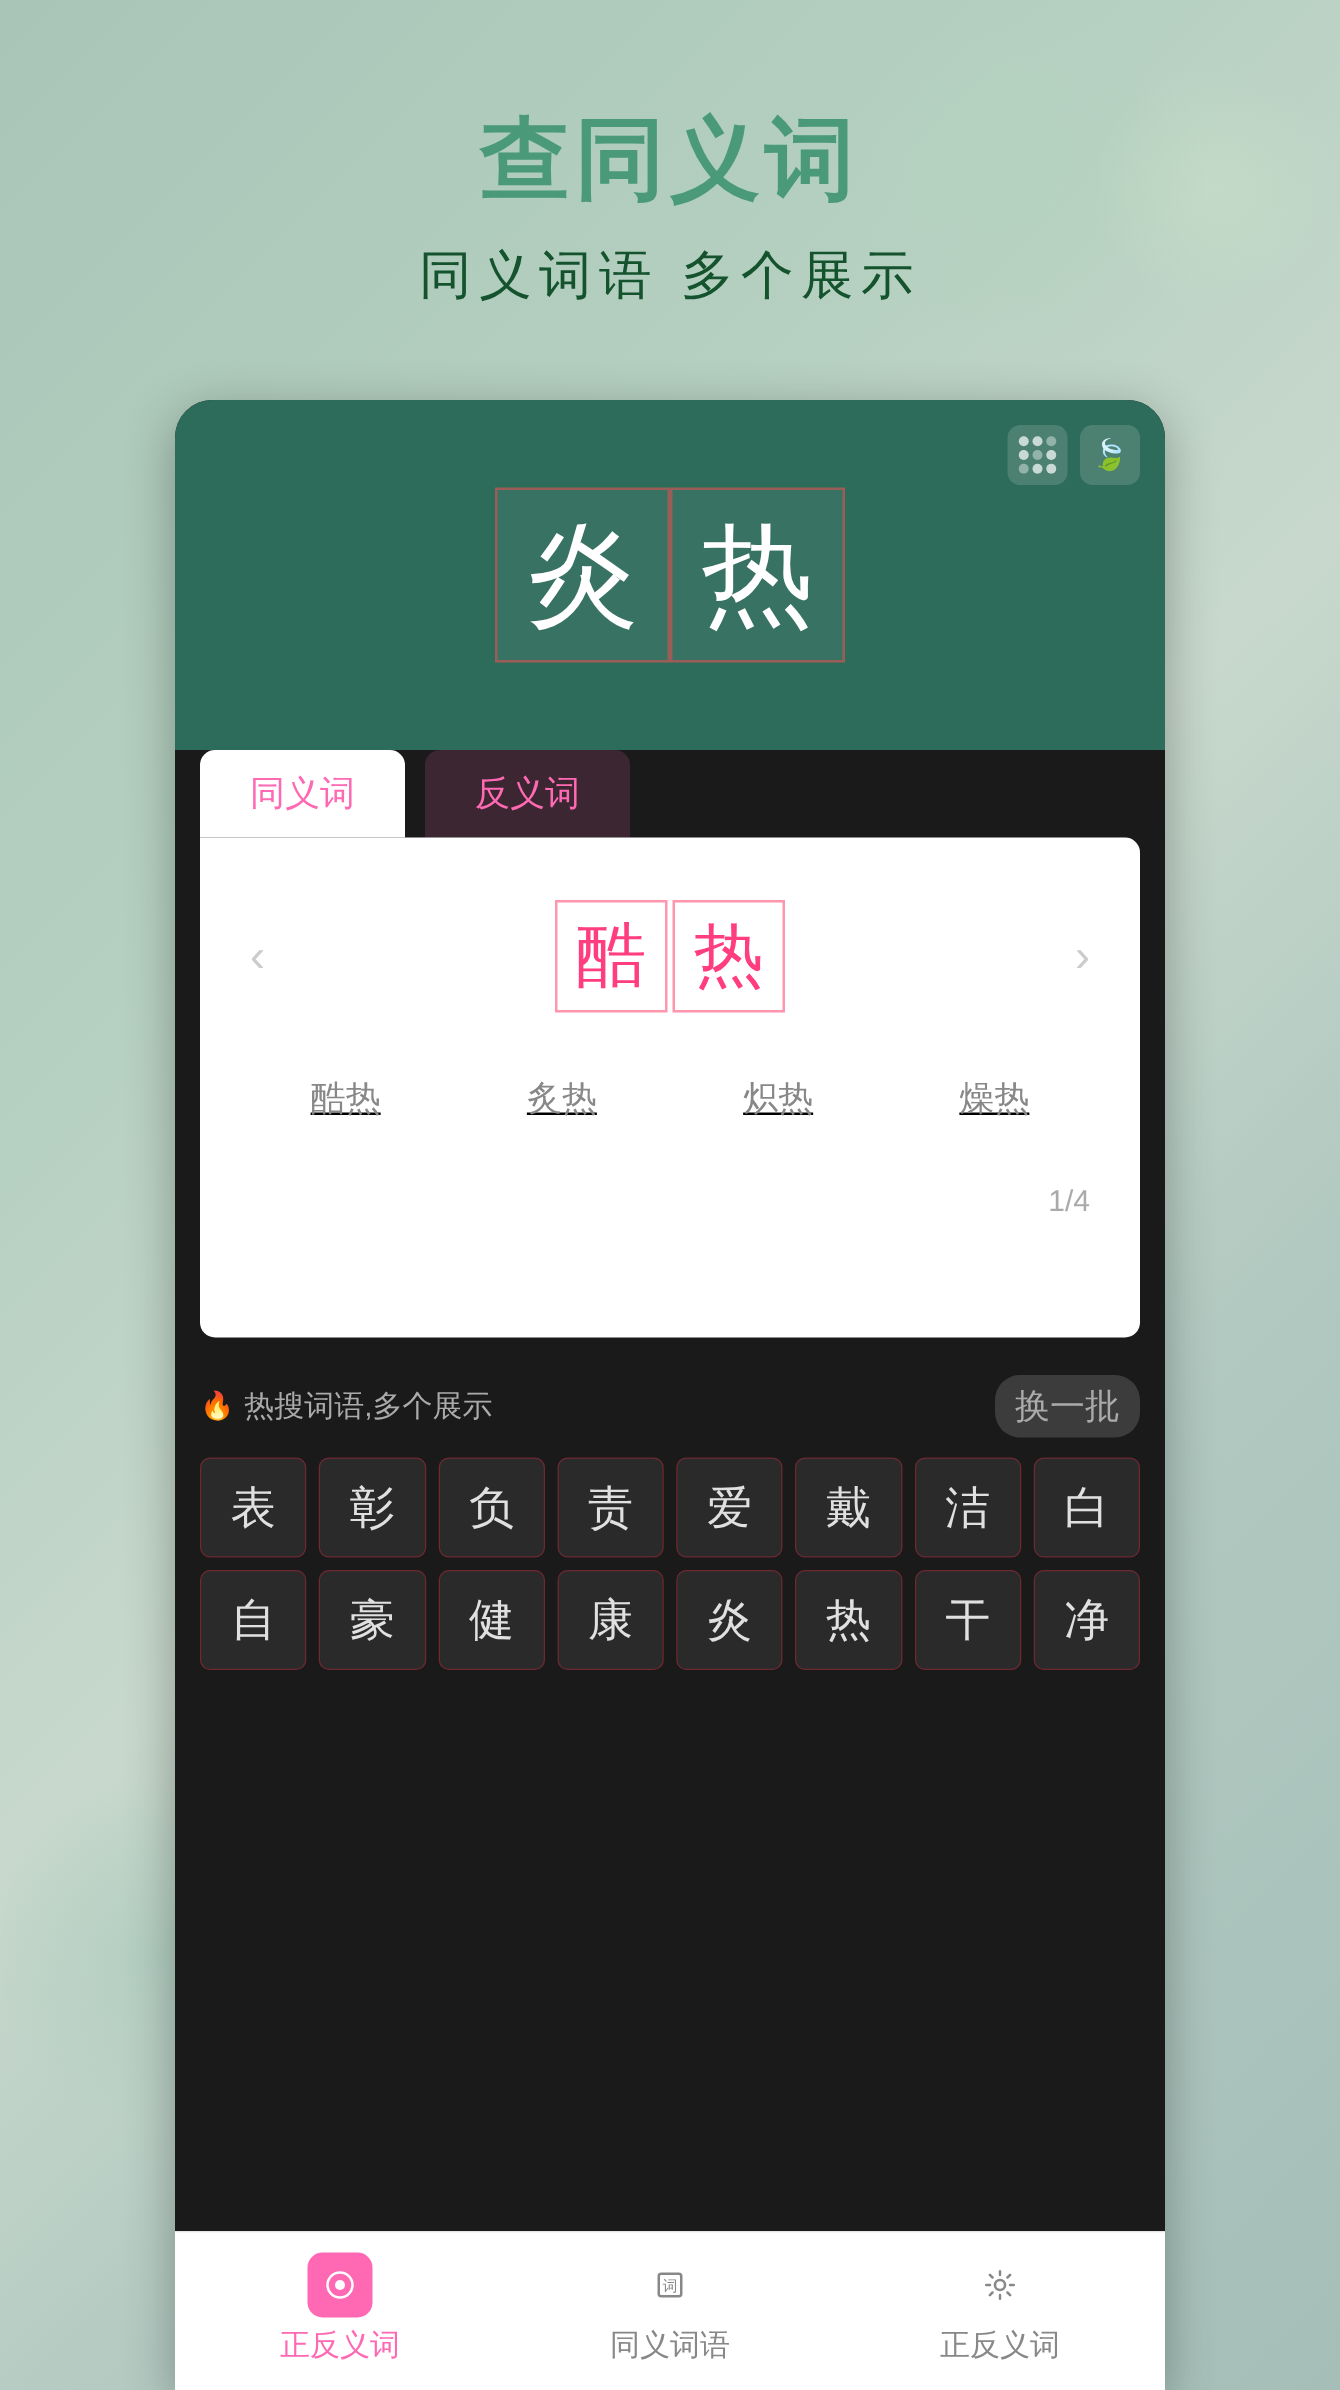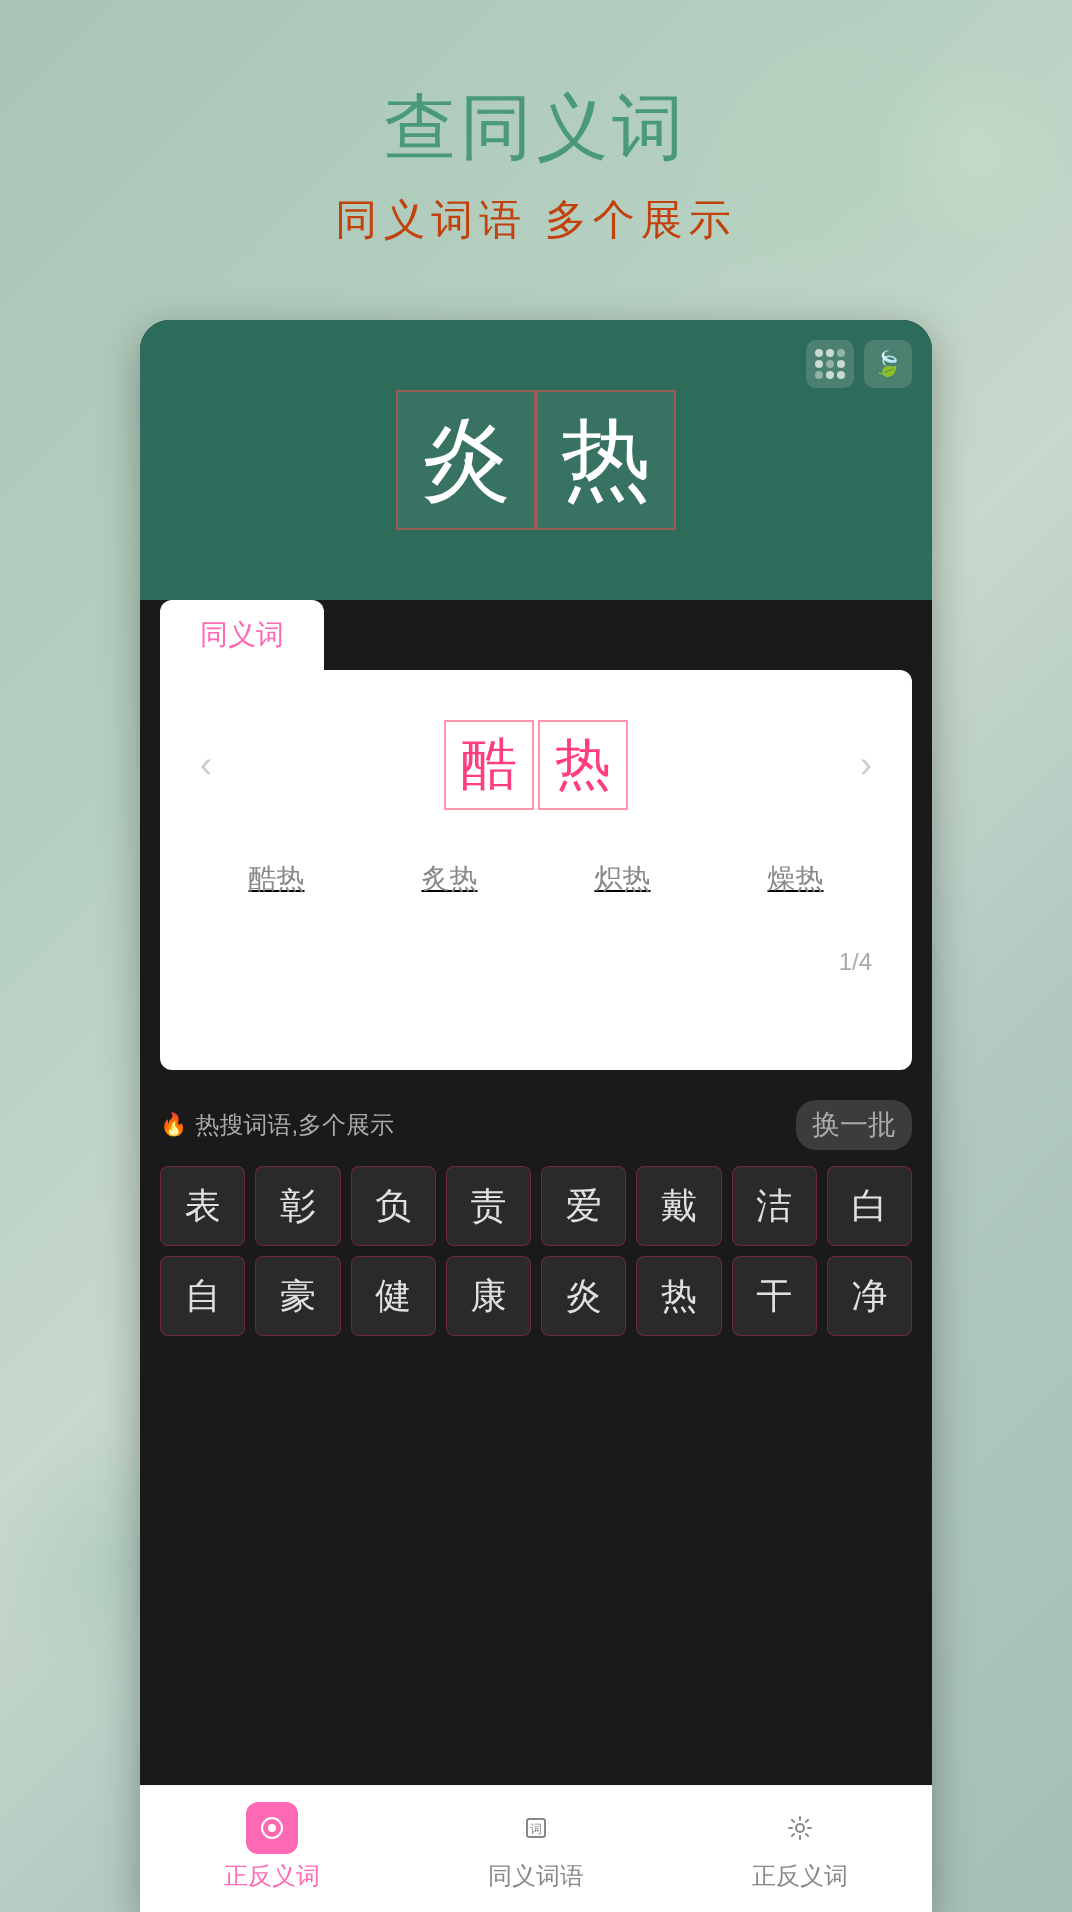--- a/index.html
+++ b/index.html
@@ -37,27 +37,27 @@
 
     
     .title-area {
       position: absolute;
       top: 80px;
       left: 0; right: 0;
       text-align: center;
     }
     .main-title {
       font-size: 72px;
-      font-weight: 400;
+      font-weight: 700;
       color: #4a9a7a;
       letter-spacing: 4px;
     }
     .sub-title {
       font-size: 42px;
-      color: #c2410c;
+      color: #14532d;
       margin-top: 16px;
       letter-spacing: 6px;
     }
 
     
     .app-container {
       position: absolute;
       top: 320px;
       left: 140px;
       right: 140px;
@@ -356,20 +356,21 @@
 
     <div class="main-word-display">
       <div class="char-box">炎</div>
       <div class="char-box">热</div>
     </div>
   </div>
 
   <div class="tabs-section">
     <div class="tabs-row">
       <div class="tab active">同义词</div>
+      <div class="tab inactive">反义词</div>
     </div>
   </div>
 
   <div class="content-card">
 
     <div class="synonym-display">
       <div class="nav-arrow">‹</div>
       <div class="center-word">
         <div class="syn-char-box">酷</div>
         <div class="syn-char-box">热</div>

